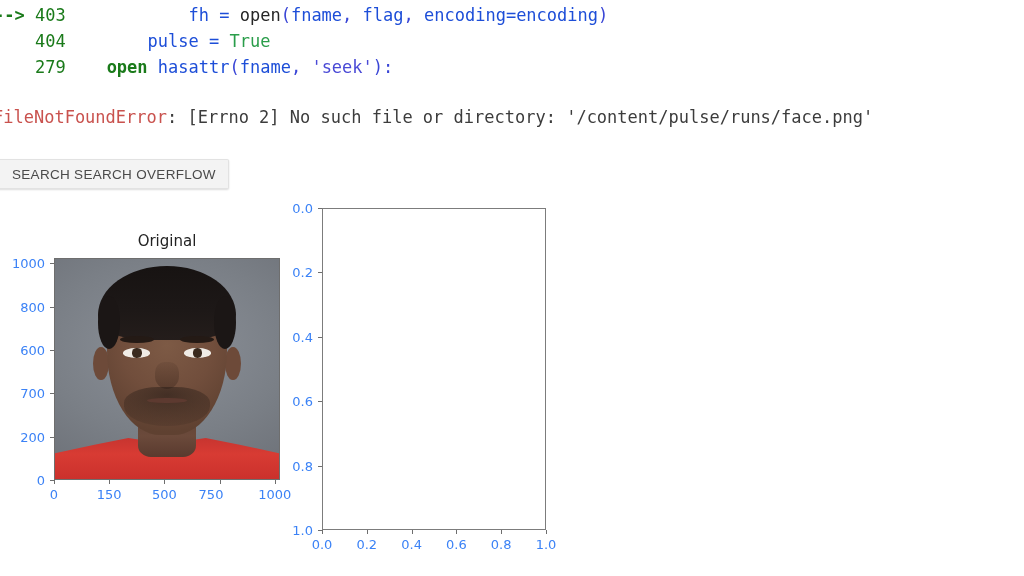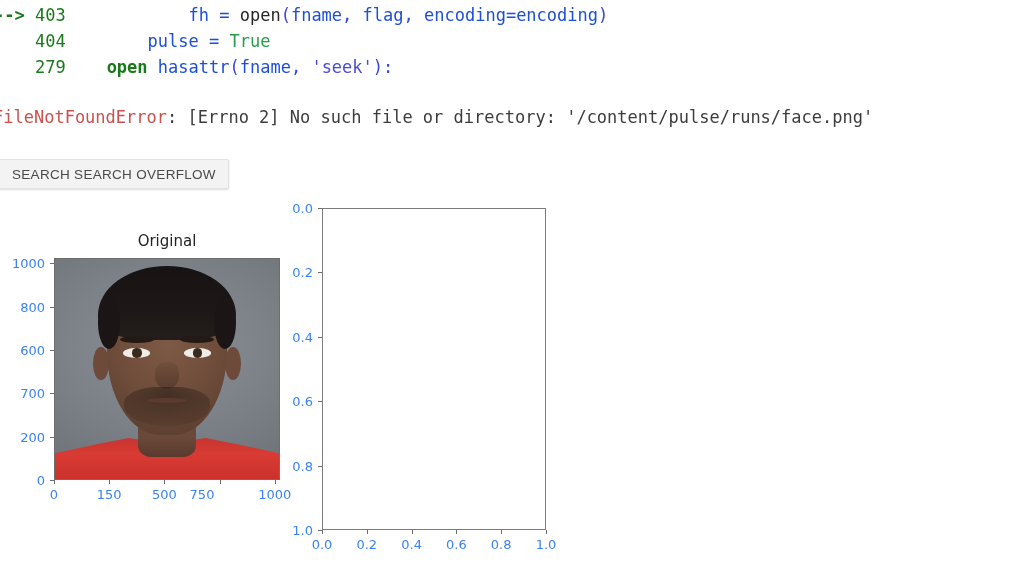--- a/index.html
+++ b/index.html
@@ -314,21 +314,21 @@
       </div>
     </div>
     <div id="img-ticks">
         <div class="tick-mark xtick-mark" style="left: 0px; top: 222px;"></div>
         <div class="tick-label xtick-label" style="left: 0px; top: 229px;">0</div>
         <div class="tick-mark xtick-mark" style="left: 55.1758px; top: 222px;"></div>
         <div class="tick-label xtick-label" style="left: 55.1758px; top: 229px;">150</div>
         <div class="tick-mark xtick-mark" style="left: 110.352px; top: 222px;"></div>
         <div class="tick-label xtick-label" style="left: 110.352px; top: 229px;">500</div>
         <div class="tick-mark xtick-mark" style="left: 165.527px; top: 222px;"></div>
-        <div class="tick-label xtick-label" style="left: 148px; top: 229px;">750</div>
+        <div class="tick-label xtick-label" style="left: 157px; top: 229px;">750</div>
         <div class="tick-mark xtick-mark" style="left: 220.703px; top: 222px;"></div>
         <div class="tick-label xtick-label" style="left: 220.703px; top: 229px;">1000</div>
         <div class="tick-mark ytick-mark" style="left: -4px; top: 222px;"></div>
         <div class="tick-label ytick-label" style="right: 235px; top: 222px;">0</div>
         <div class="tick-mark ytick-mark" style="left: -4px; top: 178.641px;"></div>
         <div class="tick-label ytick-label" style="right: 235px; top: 178.641px;">200</div>
         <div class="tick-mark ytick-mark" style="left: -4px; top: 135.281px;"></div>
         <div class="tick-label ytick-label" style="right: 235px; top: 135.281px;">700</div>
         <div class="tick-mark ytick-mark" style="left: -4px; top: 91.9219px;"></div>
         <div class="tick-label ytick-label" style="right: 235px; top: 91.9219px;">600</div>

